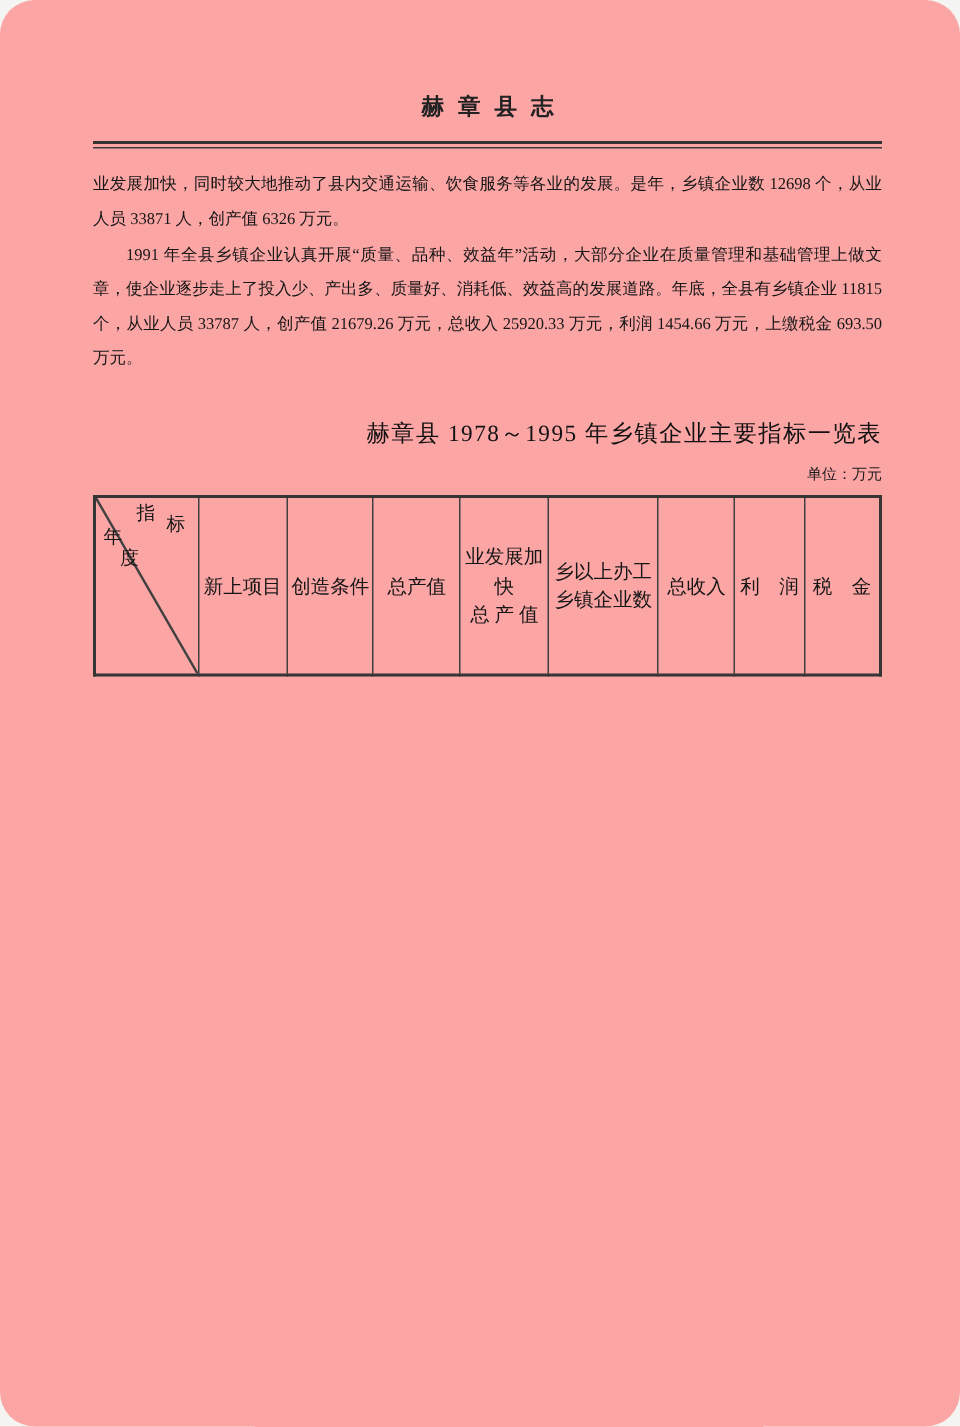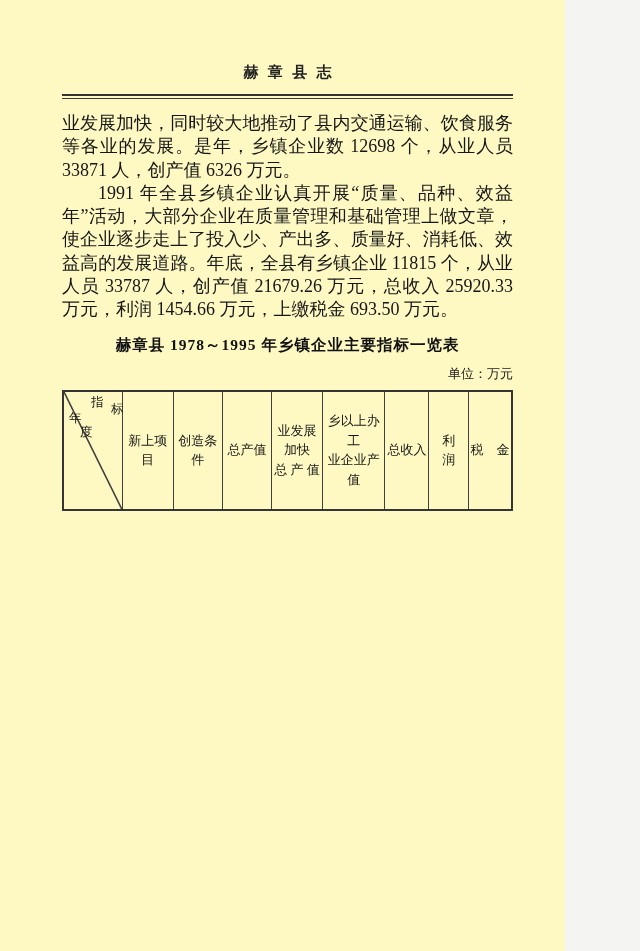--- a/index.html
+++ b/index.html
@@ -1,45 +1,46 @@
 <!DOCTYPE html>
 <html><head>
 <meta charset="utf-8">
 <style>
   html,body{margin:0;padding:0;}
   body{
     width:640px;height:951px;background:#f4f4f2;
     font-family:"Liberation Serif","DejaVu Serif",serif;
   }
   .page{
-    position:relative;width:565px;height:951px;background:#fef9c3;
+    position:relative;width:640px;height:951px;background:#fca5a5;
     box-sizing:border-box;padding:62px 52px 0 62px;color:#1d1d1d;
     overflow:hidden;
+    border-radius:23px;
   }
   .running-header{text-align:center;}
   .header-title{
     font-size:15px;font-weight:bold;letter-spacing:0.62em;padding-left:0.62em;
     line-height:20px;color:#222;
   }
   .double-rule{
     margin-top:12px;height:2px;
     border-top:2px solid #343434;border-bottom:1px solid #3a3a3a;
   }
   .body-text{
-    margin-top:13px;font-size:18px;line-height:23.3px;text-align:justify;
+    margin-top:13px;font-size:11px;line-height:23.3px;text-align:justify;
     color:#161616;
   }
   .body-text p{margin:0;text-indent:2em;}
   .body-text p.no-indent{text-indent:0;}
   .table-title{
-    margin-top:13px;text-align:center;font-size:15.5px;font-weight:bold;
+    margin-top:27px;text-align:right;font-size:15.5px;font-weight:normal;
     letter-spacing:1px;color:#111;
   }
   .unit-label{
-    margin-top:9px;text-align:right;font-size:13px;color:#1a1a1a;
+    margin-top:9px;text-align:right;font-size:10px;color:#1a1a1a;
   }
   table.indicators{
     margin-top:7px;width:100%;border-collapse:collapse;table-layout:fixed;
     font-size:13px;text-align:center;color:#161616;
   }
   table.indicators th,table.indicators td{
     border:1px solid #404040;padding:0;
   }
   table.indicators{border:2px solid #353535;}
   table.indicators thead th{
@@ -94,21 +95,21 @@
           <span class="c-biao">标</span>
           <span class="c-nian">年</span>
           <span class="c-du">度</span>
         </th>
         <th>新上项目</th>
         <th>创造条件</th>
         <th>总产值</th>
         <th>业发展加快
 总 产 值</th>
         <th>乡以上办工
-业企业产值</th>
+乡镇企业数</th>
         <th>总收入</th>
         <th>利　润</th>
         <th>税　金</th>
       </tr>
     </thead>
 
   </table>
 
 </div>
 

